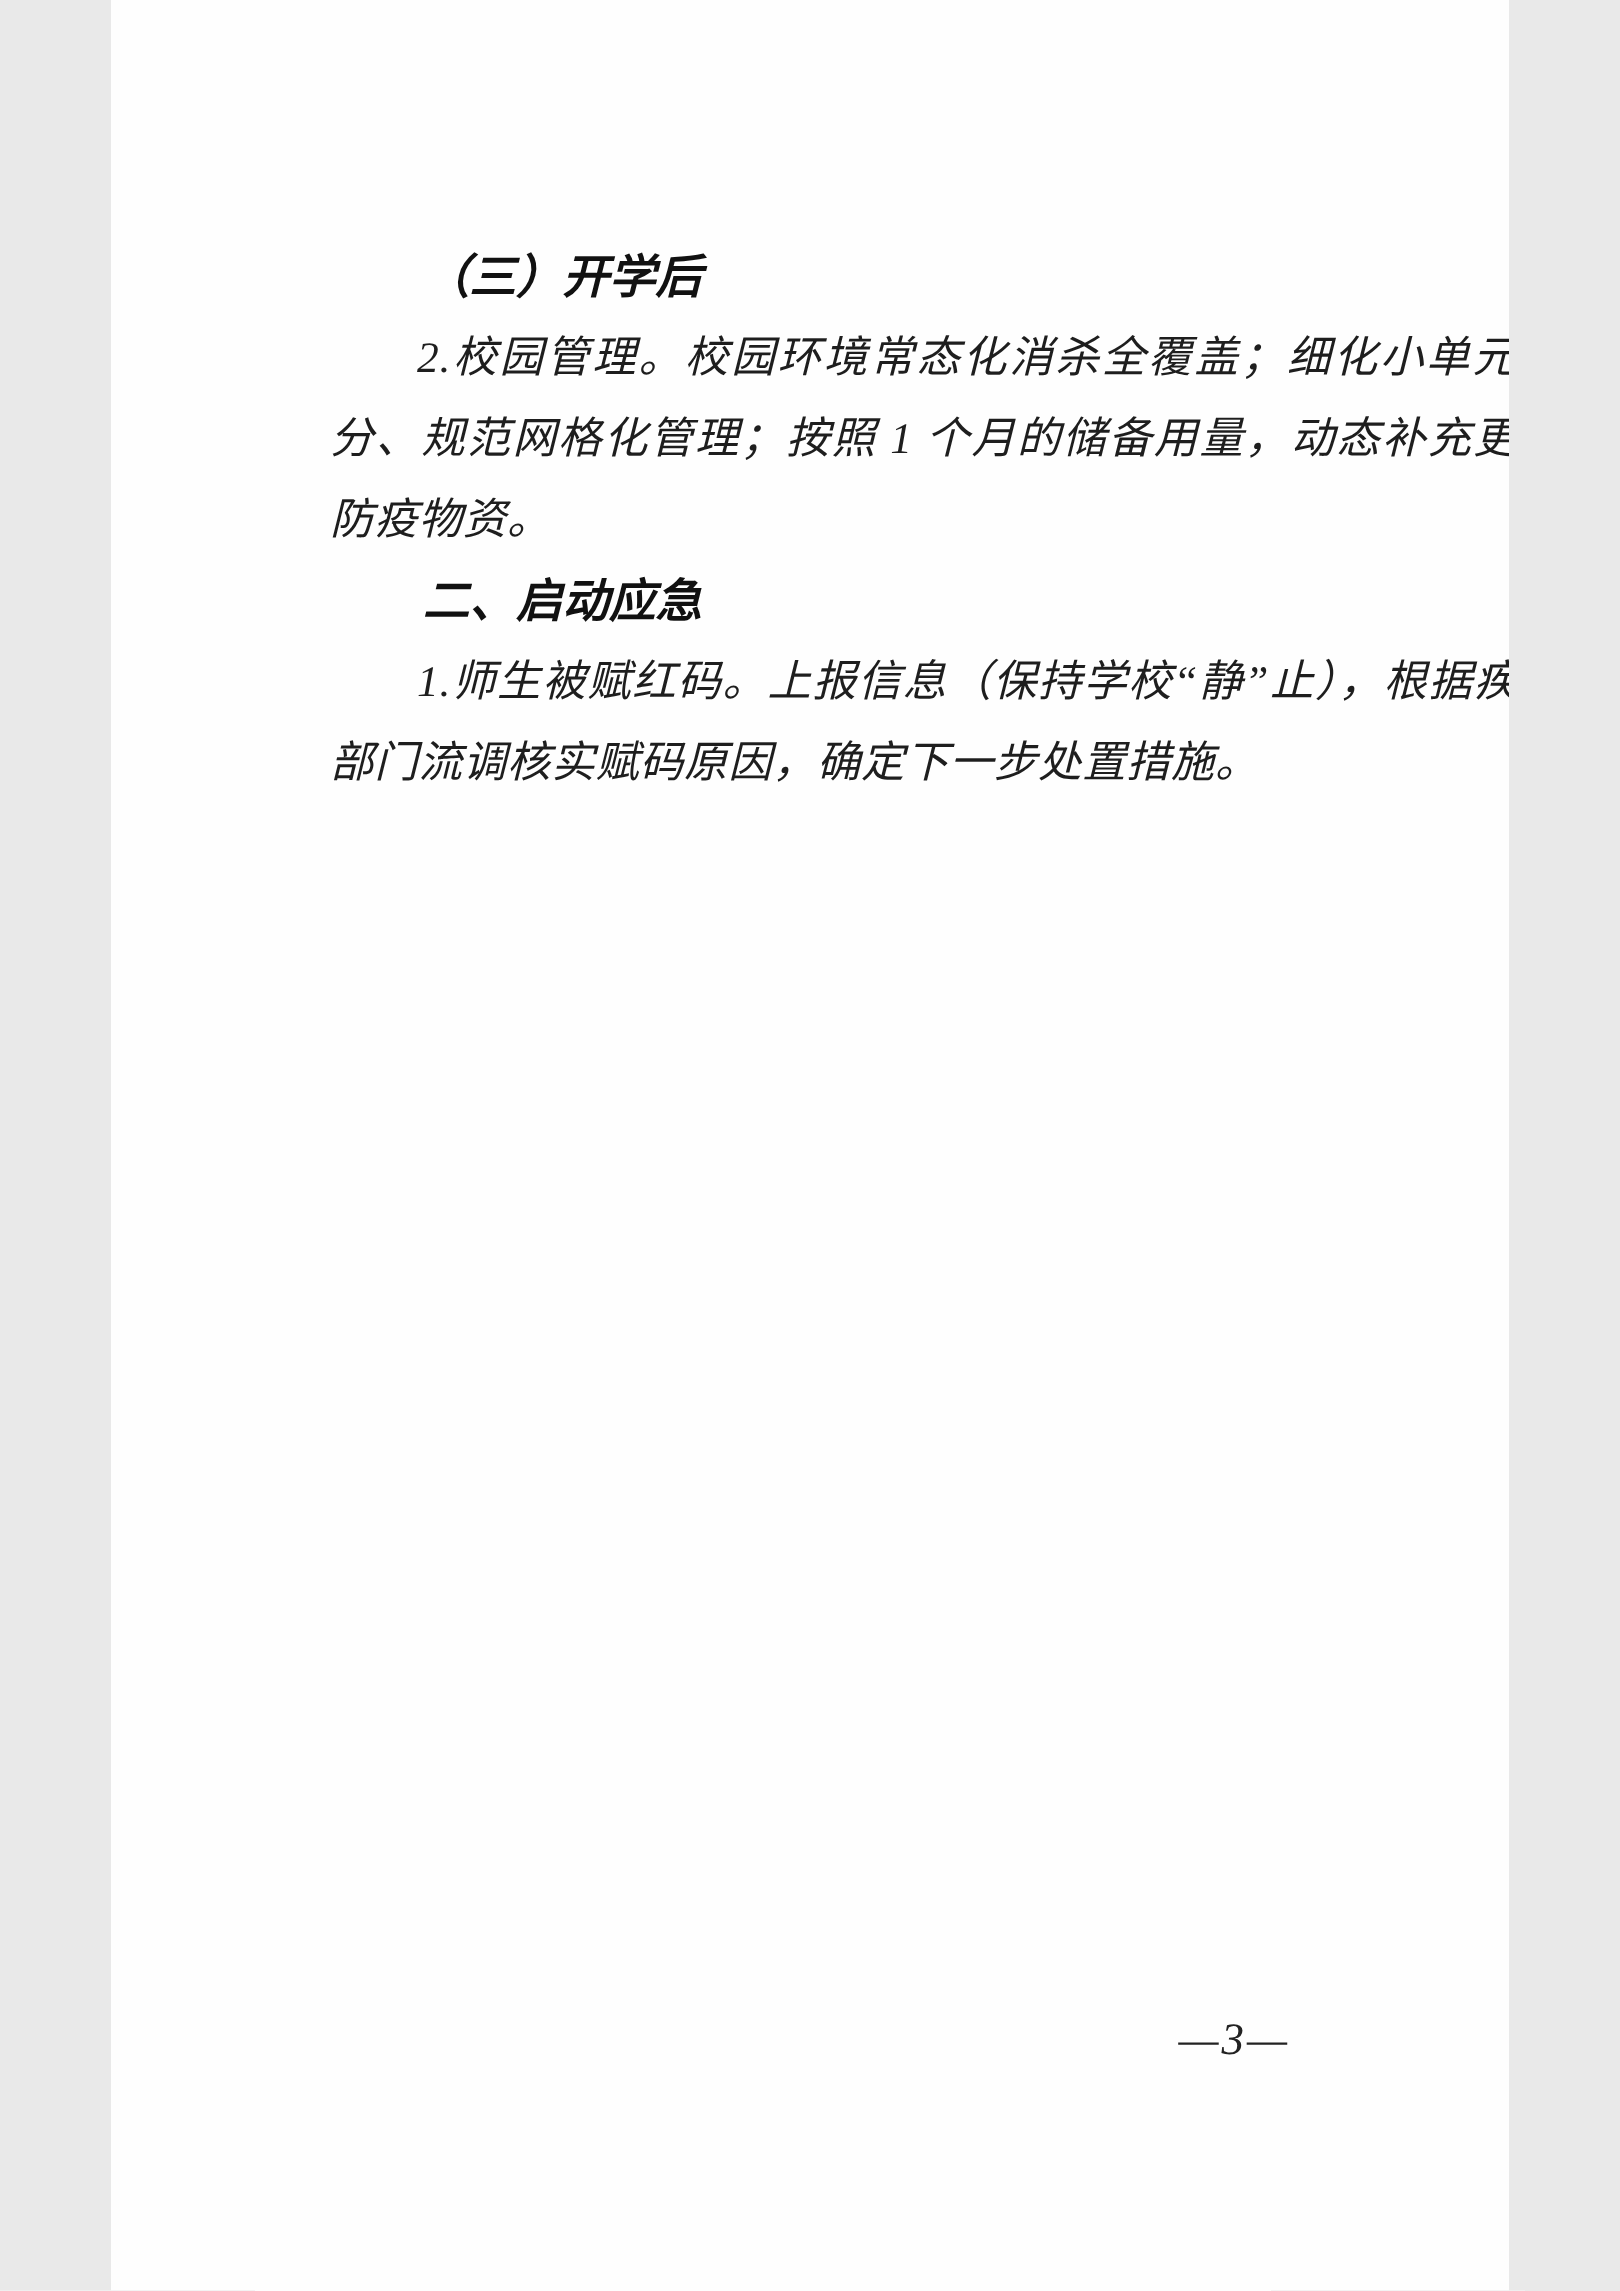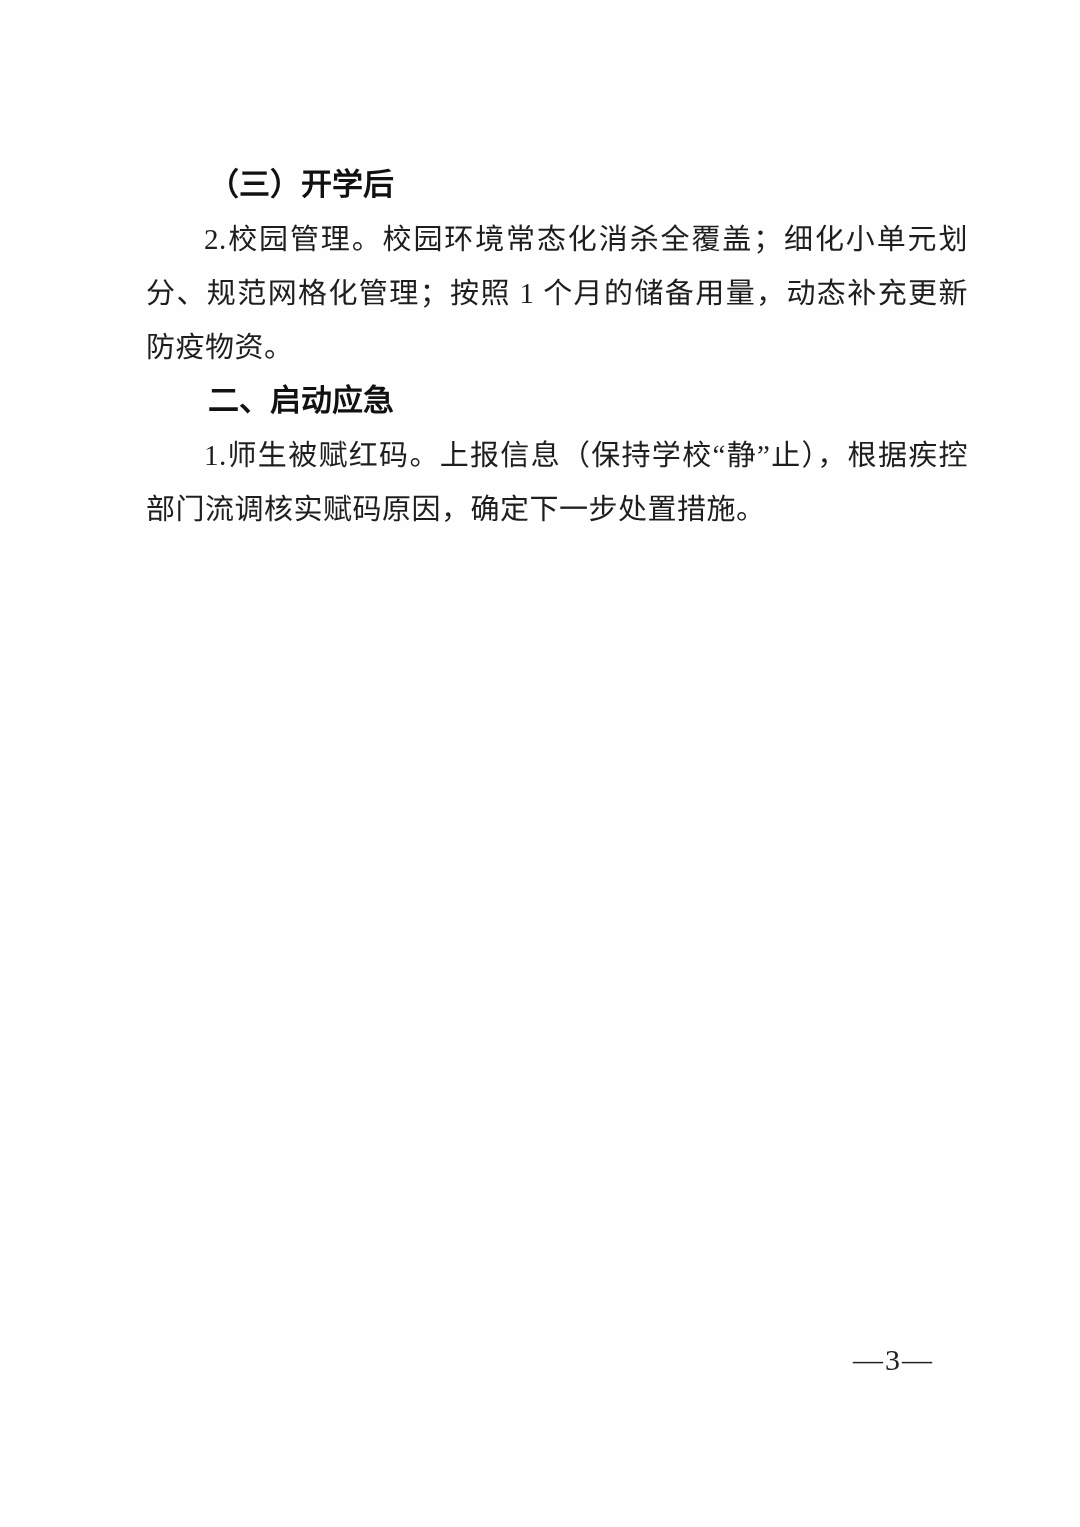--- a/index.html
+++ b/index.html
@@ -2,27 +2,28 @@
 <html lang="zh-CN"><head>
 <meta charset="utf-8">
 <style>
   html, body {
     margin: 0;
     padding: 0;
     background: #e9e9e9;
   }
   .page {
     position: relative;
-    width: 1080px;
+    width: 932px;
     height: 1527px;
     margin: 0 auto;
     background: #fefefe;
     overflow: hidden;
     font-family: "Liberation Serif", "DejaVu Serif", serif;
     color: #1e1e1e;
+    font-style: italic;
   }
   .content {
     position: absolute;
     left: 146px;
     top: 158px;
     width: 822px;
   }
   .para {
     margin: 0;
     font-size: 29px;

